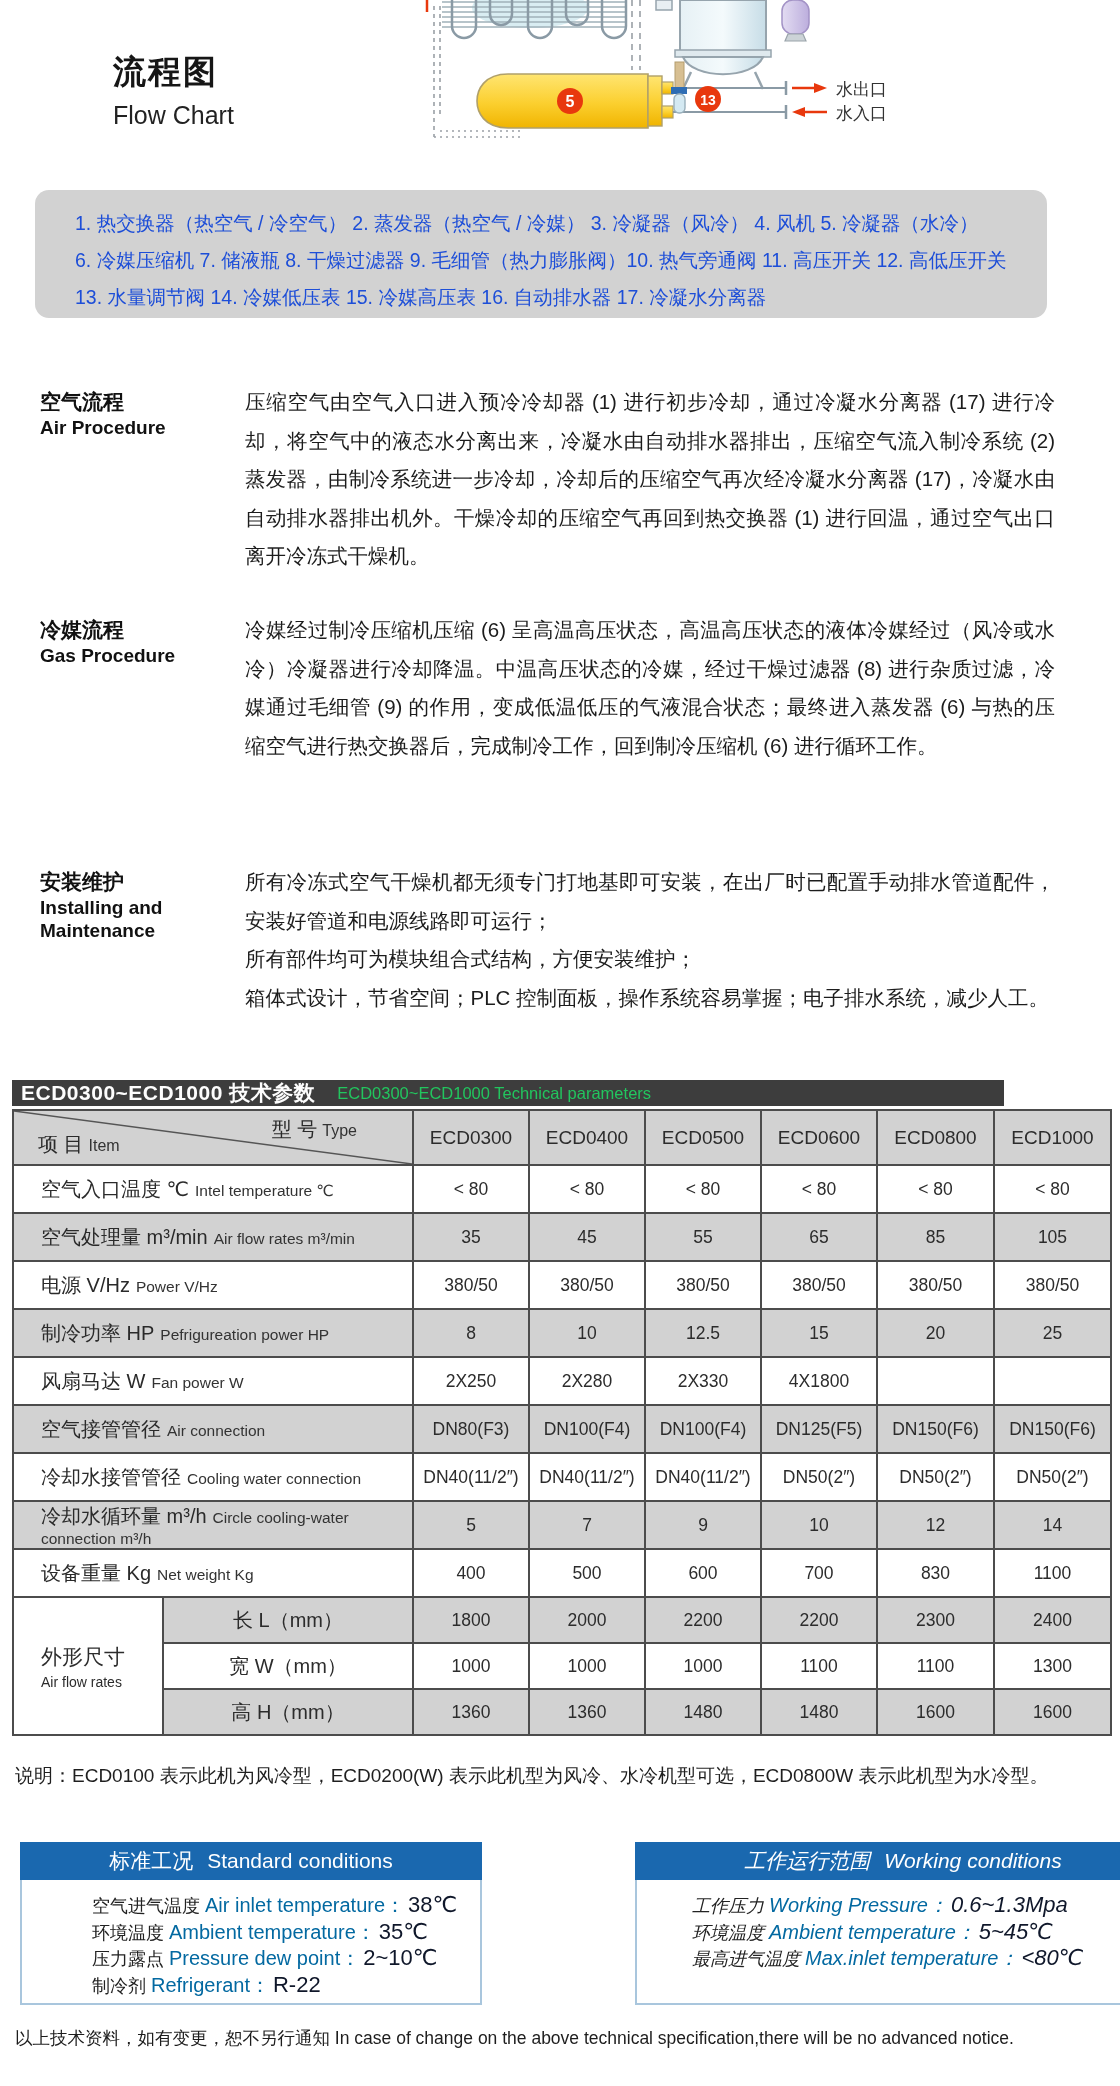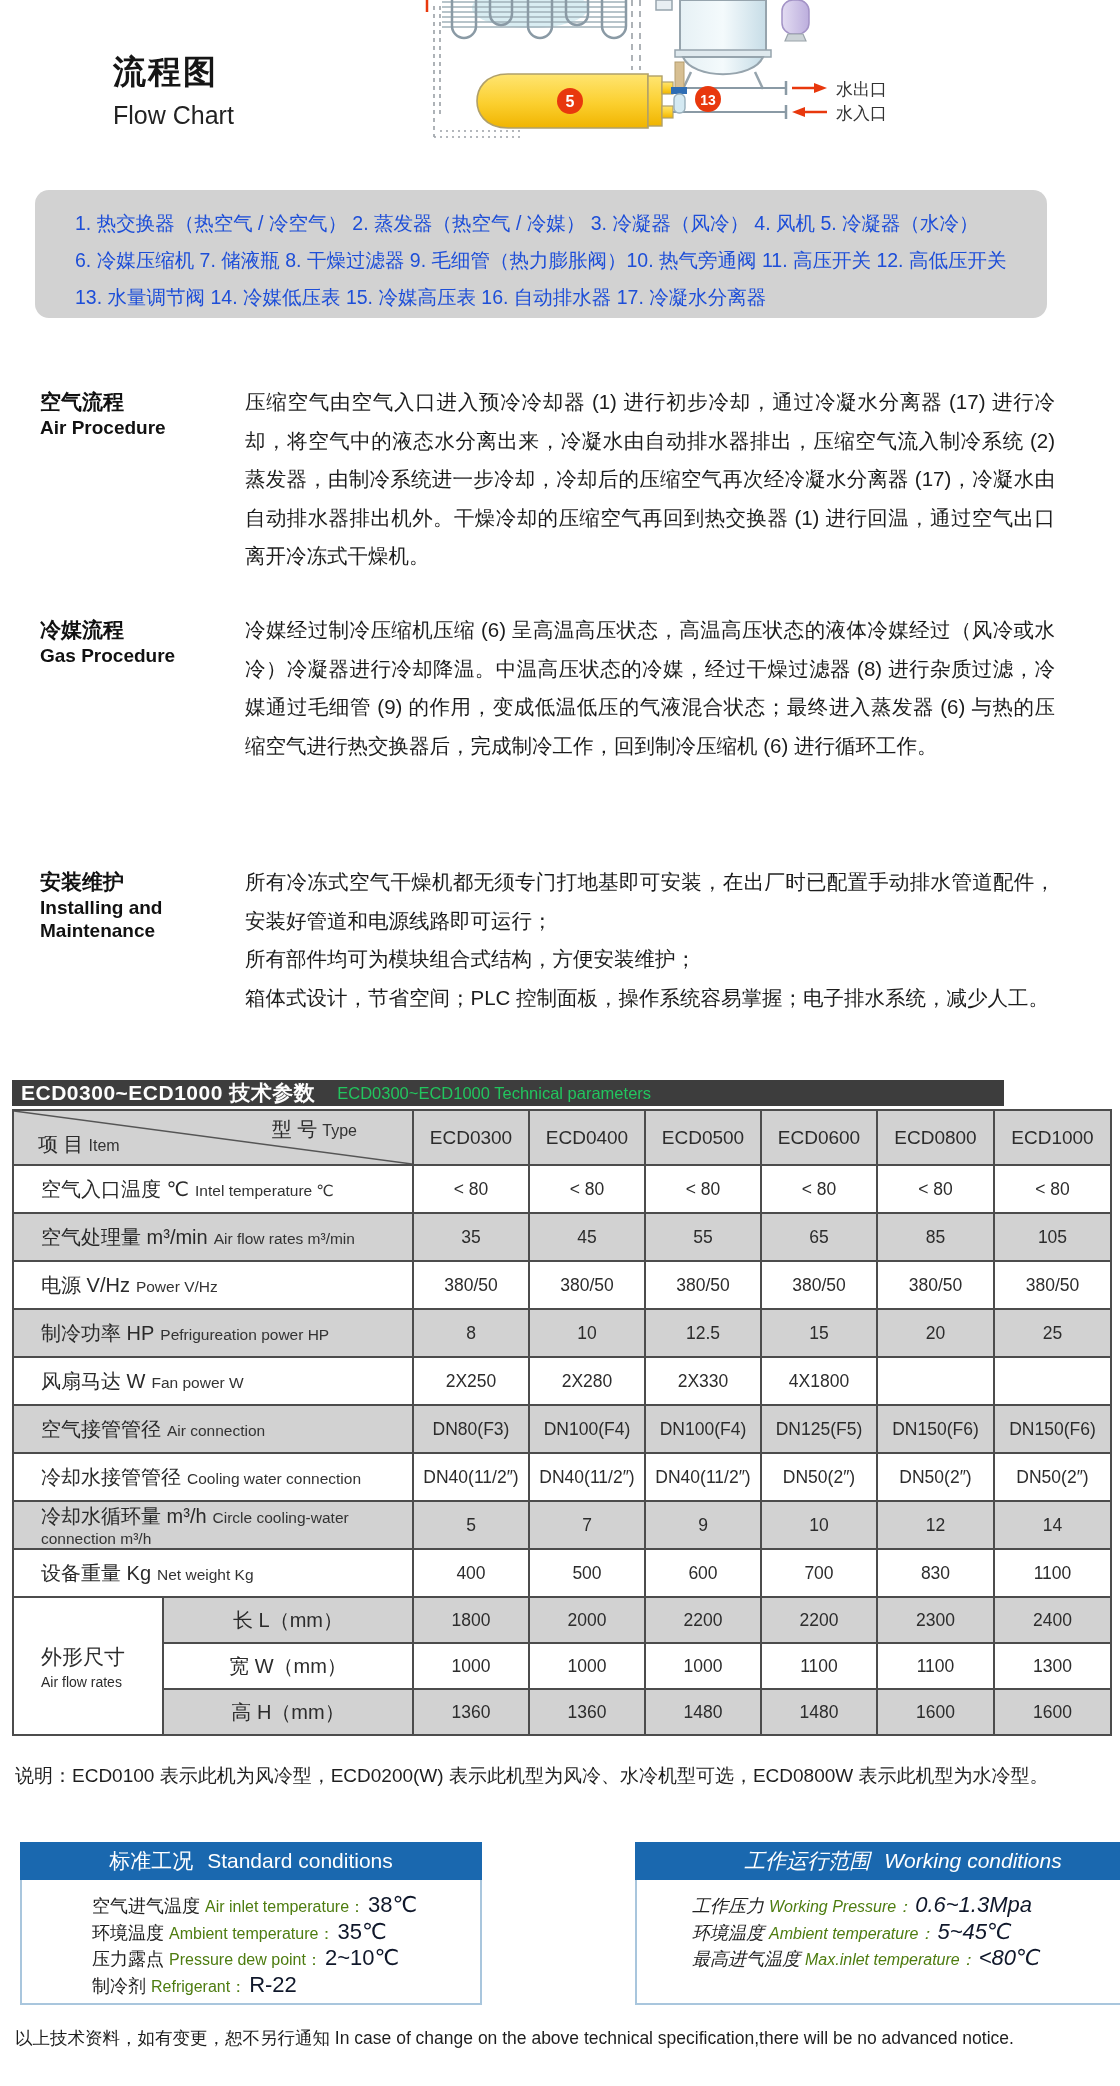--- a/index.html
+++ b/index.html
@@ -57,21 +57,21 @@
 
   
   .cond-box { position:absolute; top:1842px; }
   .cond-box .hd { height:38px; background:#1a68af; color:#fff; display:flex; align-items:center;
                   justify-content:center; gap:14px; }
   .cond-box .hd .cn { font-size:21px; }
   .cond-box .hd .en { font-size:21px; }
   .cond-box .bd { background:#fff; border:2px solid #a9c6dd; border-top:none; }
   .cond-line { line-height:24.5px; white-space:nowrap; }
   .cond-line .cn { font-size:18px; color:#222; }
-  .cond-line .en { font-size:16px; color:#4d7c0f; margin-left:5px; }
+  .cond-line .en { font-size:20px; color:#0369a1; margin-left:5px; }
   .cond-line .val { font-size:22px; color:#0f172a; margin-left:3px; }
   .box-std { left:20px; width:462px; }
   .box-std .bd { height:125px; padding:13px 0 0 70px; }
   .box-work { left:635px; width:536px;font-style:italic; }
   .box-work .bd { height:125px; padding:13px 12px 0 55px; }
 
   .footer-note { position:absolute; left:15px; top:2026px; font-size:17.5px; color:#1d1d1d; white-space:nowrap; }
 </style>
 </head>
 <body>

